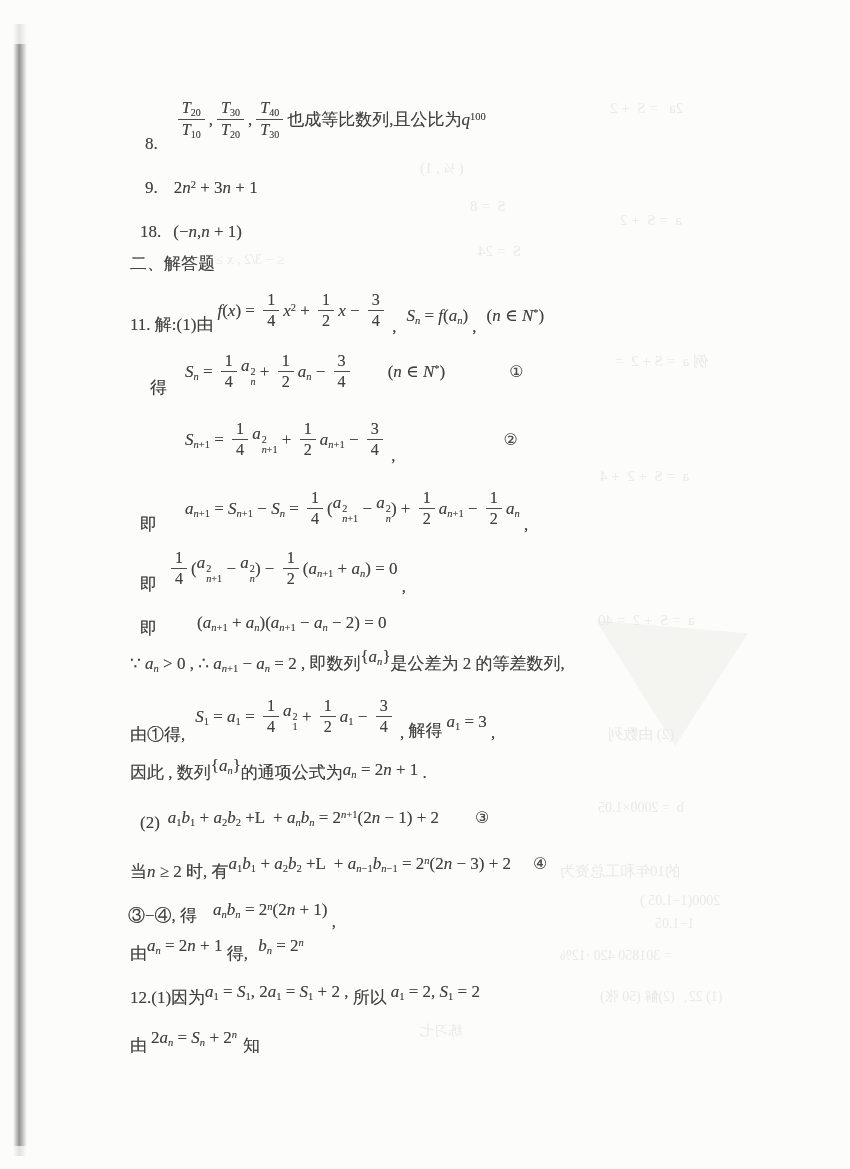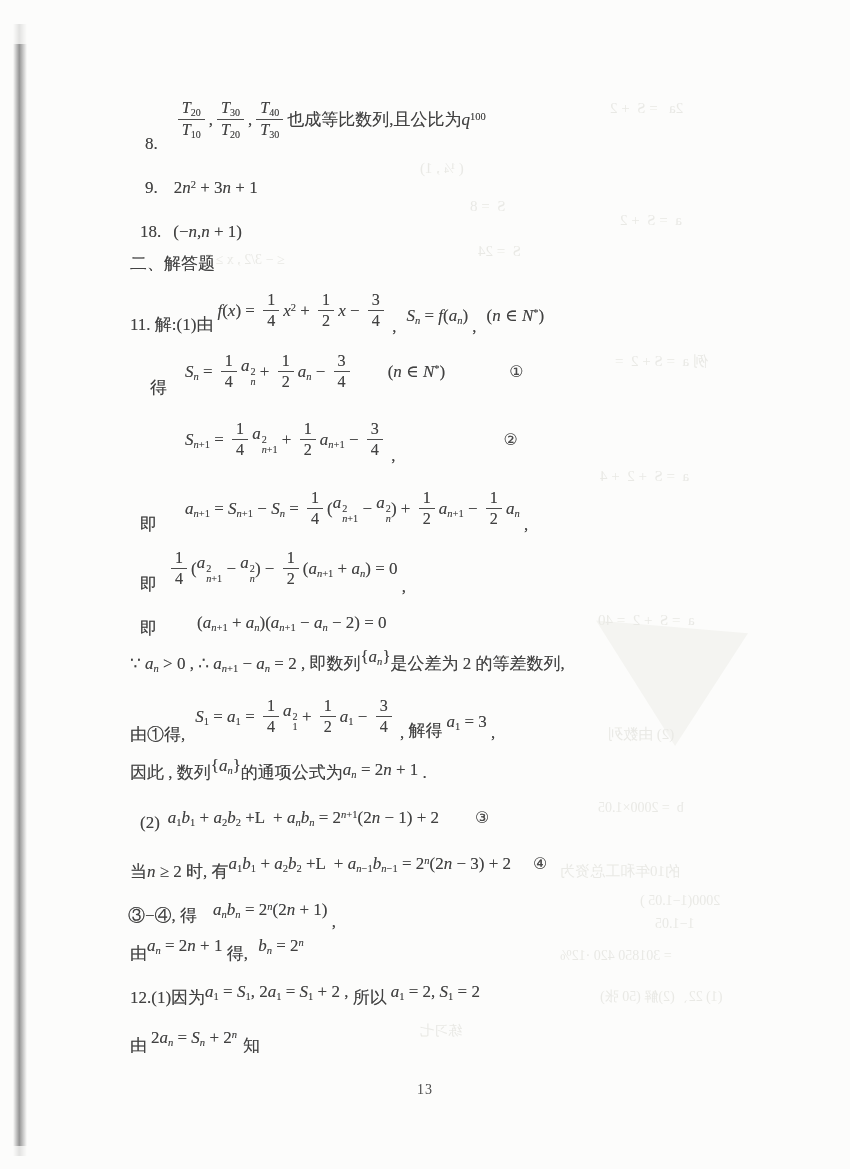--- a/index.html
+++ b/index.html
@@ -91,14 +91,13 @@
       <div class="line" style="left: 130px; top: 653px;"><span class="t">∵ </span><span class="m"><span class="it">a</span><span class="sb"><span class="it">n</span></span></span><span class="t"> &gt; 0 , ∴ </span><span class="m"><span class="it">a</span><span class="sb"><span class="it">n</span><span class="up">+</span><span class="up">1</span></span></span><span class="t"> − </span><span class="m"><span class="it">a</span><span class="sb"><span class="it">n</span></span></span><span class="t"> = 2 , 即数列</span><span class="t" style="position: relative; top: -7px;">{</span><span class="m" style="position: relative; top: -7px;"><span class="it">a</span><span class="sb"><span class="it">n</span></span></span><span class="t" style="position: relative; top: -7px;">}</span><span class="t">是公差为 2 的等差数列,</span></div>
       <div class="line" style="left: 130px; top: 697px;"><span class="t" style="position: relative; top: 18px;">由①得,</span><span class="gap" style="width: 10px;"></span><span class="m"><span class="it">S</span><span class="sb"><span class="up">1</span></span></span><span class="t"> = </span><span class="m"><span class="it">a</span><span class="sb"><span class="up">1</span></span></span><span class="t"> = </span><span class="frac"><span class="num"><span class="up">1</span></span><span class="den"><span class="up">4</span></span></span><span class="m"><span class="it">a</span><span class="stack"><span class="srow"><span class="up">2</span></span><span class="srow"><span class="up">1</span></span></span></span><span class="t"> + </span><span class="frac"><span class="num"><span class="up">1</span></span><span class="den"><span class="up">2</span></span></span><span class="m"><span class="it">a</span><span class="sb"><span class="up">1</span></span></span><span class="t"> − </span><span class="frac"><span class="num"><span class="up">3</span></span><span class="den"><span class="up">4</span></span></span><span class="t" style="position: relative; top: 16px;"> ,</span><span class="t" style="position: relative; top: 14px;"> 解得</span><span class="gap" style="width: 4px;"></span><span class="m" style="position: relative; top: 5px;"><span class="it">a</span><span class="sb"><span class="up">1</span></span></span><span class="t" style="position: relative; top: 5px;"> = 3</span><span class="t" style="position: relative; top: 16px;"> ,</span></div>
       <div class="line" style="left: 130px; top: 762px;"><span class="t">因此 , 数列</span><span class="t" style="position: relative; top: -7px;">{</span><span class="m" style="position: relative; top: -7px;"><span class="it">a</span><span class="sb"><span class="it">n</span></span></span><span class="t" style="position: relative; top: -7px;">}</span><span class="t">的通项公式为</span><span class="m" style="position: relative; top: -3px;"><span class="it">a</span><span class="sb"><span class="it">n</span></span></span><span class="t" style="position: relative; top: -3px;"> = 2</span><span class="m" style="position: relative; top: -3px;"><span class="it">n</span></span><span class="t" style="position: relative; top: -3px;"> + 1</span><span class="t"> .</span></div>
       <div class="line" style="left: 140px; top: 807px;"><span class="t" style="position: relative; top: 5px;">(2)</span><span class="gap" style="width: 8px;"></span><span class="m"><span class="it">a</span><span class="sb"><span class="up">1</span></span></span><span class="m"><span class="it">b</span><span class="sb"><span class="up">1</span></span></span><span class="t"> + </span><span class="m"><span class="it">a</span><span class="sb"><span class="up">2</span></span></span><span class="m"><span class="it">b</span><span class="sb"><span class="up">2</span></span></span><span class="t"> +L  + </span><span class="m"><span class="it">a</span><span class="sb"><span class="it">n</span></span></span><span class="m"><span class="it">b</span><span class="sb"><span class="it">n</span></span></span><span class="t"> = </span><span class="m"><span class="up">2</span><span class="sp"><span class="it">n</span><span class="up">+</span><span class="up">1</span></span></span><span class="t">(2</span><span class="m"><span class="it">n</span></span><span class="t"> − 1) + 2</span><span class="gap" style="width: 36px;"></span><span class="circ">③</span></div>
       <div class="line" style="left: 130px; top: 853px;"><span class="t" style="position: relative; top: 8px;">当</span><span class="m" style="position: relative; top: 8px;"><span class="it">n</span></span><span class="t" style="position: relative; top: 8px;"> ≥ 2 时, 有</span><span class="m"><span class="it">a</span><span class="sb"><span class="up">1</span></span></span><span class="m"><span class="it">b</span><span class="sb"><span class="up">1</span></span></span><span class="t"> + </span><span class="m"><span class="it">a</span><span class="sb"><span class="up">2</span></span></span><span class="m"><span class="it">b</span><span class="sb"><span class="up">2</span></span></span><span class="t"> +L  + </span><span class="m"><span class="it">a</span><span class="sb"><span class="it">n</span><span class="up">−</span><span class="up">1</span></span></span><span class="m"><span class="it">b</span><span class="sb"><span class="it">n</span><span class="up">−</span><span class="up">1</span></span></span><span class="t"> = </span><span class="m"><span class="up">2</span><span class="sp"><span class="it">n</span></span></span><span class="t">(2</span><span class="m"><span class="it">n</span></span><span class="t"> − 3) + 2</span><span class="gap" style="width: 22px;"></span><span class="circ">④</span></div>
       <div class="line" style="left: 128px; top: 899px;"><span class="t" style="position: relative; top: 6px;">③−④, 得</span><span class="gap" style="width: 16px;"></span><span class="m"><span class="it">a</span><span class="sb"><span class="it">n</span></span></span><span class="m"><span class="it">b</span><span class="sb"><span class="it">n</span></span></span><span class="t"> = </span><span class="m"><span class="up">2</span><span class="sp"><span class="it">n</span></span></span><span class="t">(2</span><span class="m"><span class="it">n</span></span><span class="t"> + 1)</span><span class="t" style="position: relative; top: 12px;"> ,</span></div>
       <div class="line" style="left: 130px; top: 935px;"><span class="t" style="position: relative; top: 8px;">由</span><span class="m"><span class="it">a</span><span class="sb"><span class="it">n</span></span></span><span class="t"> = 2</span><span class="m"><span class="it">n</span></span><span class="t"> + 1 </span><span class="t" style="position: relative; top: 8px;">得, </span><span class="gap" style="width: 6px;"></span><span class="m"><span class="it">b</span><span class="sb"><span class="it">n</span></span></span><span class="t"> = </span><span class="m"><span class="up">2</span><span class="sp"><span class="it">n</span></span></span></div>
       <div class="line" style="left: 130px; top: 981px;"><span class="t" style="position: relative; top: 6px;">12.(1)因为</span><span class="m"><span class="it">a</span><span class="sb"><span class="up">1</span></span></span><span class="t"> = </span><span class="m"><span class="it">S</span><span class="sb"><span class="up">1</span></span></span><span class="t">, 2</span><span class="m"><span class="it">a</span><span class="sb"><span class="up">1</span></span></span><span class="t"> = </span><span class="m"><span class="it">S</span><span class="sb"><span class="up">1</span></span></span><span class="t"> + 2 , </span><span class="t" style="position: relative; top: 6px;">所以</span><span class="gap" style="width: 4px;"></span><span class="m"><span class="it">a</span><span class="sb"><span class="up">1</span></span></span><span class="t"> = 2, </span><span class="m"><span class="it">S</span><span class="sb"><span class="up">1</span></span></span><span class="t"> = 2</span></div>
       <div class="line" style="left: 130px; top: 1027px;"><span class="t" style="position: relative; top: 8px;">由</span><span class="gap" style="width: 4px;"></span><span class="t">2</span><span class="m"><span class="it">a</span><span class="sb"><span class="it">n</span></span></span><span class="t"> = </span><span class="m"><span class="it">S</span><span class="sb"><span class="it">n</span></span></span><span class="t"> + </span><span class="m"><span class="up">2</span><span class="sp"><span class="it">n</span></span></span><span class="gap" style="width: 6px;"></span><span class="t" style="position: relative; top: 8px;">知</span></div>
     </div>
-  <div class="footer">13</div>
 </div>
 
 </body></html>

